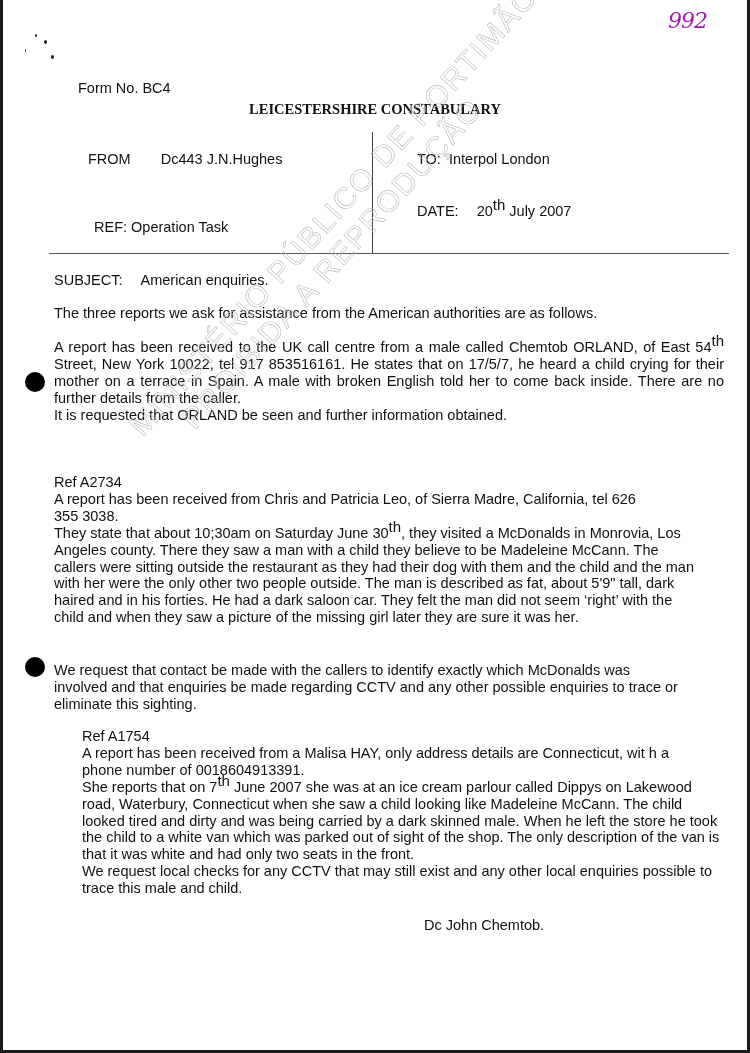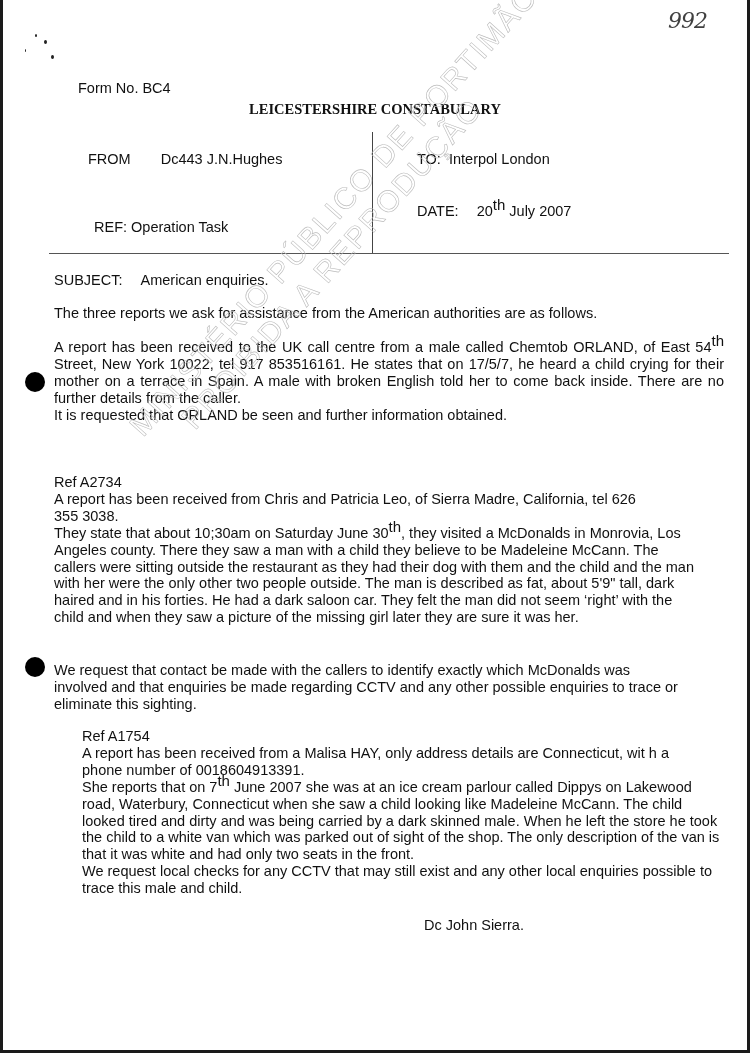--- a/index.html
+++ b/index.html
@@ -9,21 +9,21 @@
     font-family: "Liberation Sans", sans-serif;
   }
   .page {
     position: absolute; left: 3px; top: 0; width: 744px; height: 1050px;
     background: #ffffff; color: #111;
     overflow: hidden;
   }
   .page-number {
     position: absolute; right: 40px; top: 8px;
     font-family: "DejaVu Serif", serif; font-style: italic;
-    font-size: 22px; color: #404040; letter-spacing: -1px;
+    font-size: 22px; color: #a21caf; letter-spacing: -1px;
   }
   .speck { position: absolute; background: #222; border-radius: 50%; }
   .hole { position: absolute; width: 20px; height: 20px; background: #000; border-radius: 50%; left: 22px; }
 
   .form-no { position: absolute; left: 51px; top: 80px; font-size: 14.5px; margin-left: 24px; }
   .org-title { position: absolute; left: 0; width: 744px; top: 101px; text-align: center; font-weight: bold; font-size: 14.5px; font-family: Liberation Serif, serif; }
 
   .hdr-divider { position: absolute; left: 369px; top: 132px; width: 1px; height: 121px; background: #444; }
   .hdr-rule { position: absolute; left: 46px; top: 253px; width: 680px; height: 1px; background: #555; }
   .hdr { position: absolute; font-size: 14.5px; white-space: nowrap; margin-left: 34px; }
@@ -95,19 +95,19 @@
     <p style="width:630px;margin-top:36px;">We request that contact be made with the callers to identify exactly which McDonalds was involved and that enquiries be made regarding CCTV and any other possible enquiries to trace or eliminate this sighting.</p>
   </div>
 
   <div class="body-text" style="top:728px;margin-left:28px;">
     <p>Ref A1754</p>
     <p style="width:610px;">A report has been received from a Malisa HAY, only address details are Connecticut, wit h a phone number of 0018604913391.</p>
     <p style="width:640px;"><span>She reports that on 7</span><sup>th</sup><span> June 2007 she was at an ice cream parlour called Dippys on Lakewood road, Waterbury, Connecticut when she saw a child looking like Madeleine McCann. The child looked tired and dirty and was being carried by a dark skinned male. When he left the store he took the child to a white van which was parked out of sight of the shop. The only description of the van is that it was white and had only two seats in the front.</span></p>
     <p style="width:645px;">We request local checks for any CCTV that may still exist and any other local enquiries possible to trace this male and child.</p>
   </div>
 
-  <div class="signature">Dc John Sierra.</div>
+  <div class="signature">Dc John Chemtob.</div>
 
   <div class="watermark">
     <div>MINISTÉRIO PÚBLICO DE PORTIMÃO</div>
     <div style="padding-left:40px;">PROIBIDA A REPRODUÇÃO</div>
   </div>
 </div>
 
 </body></html>

